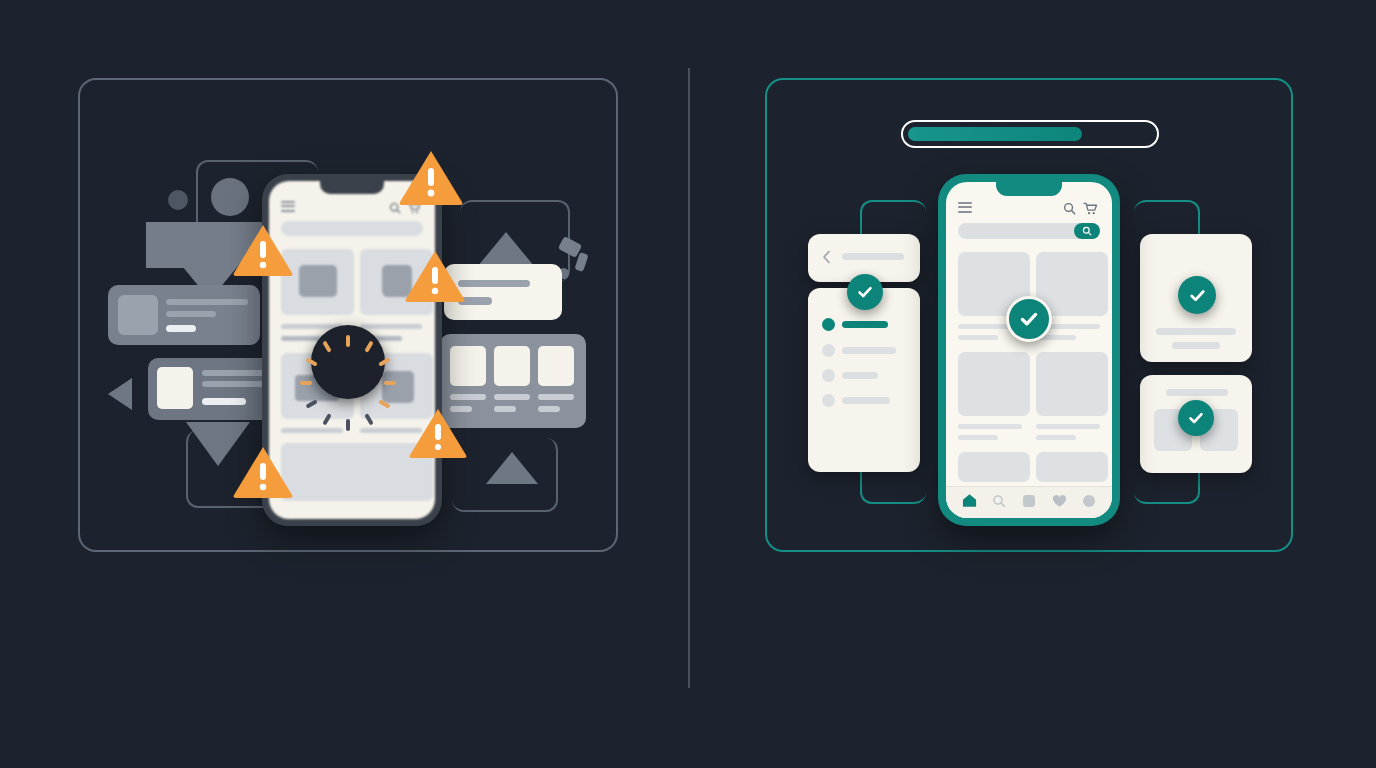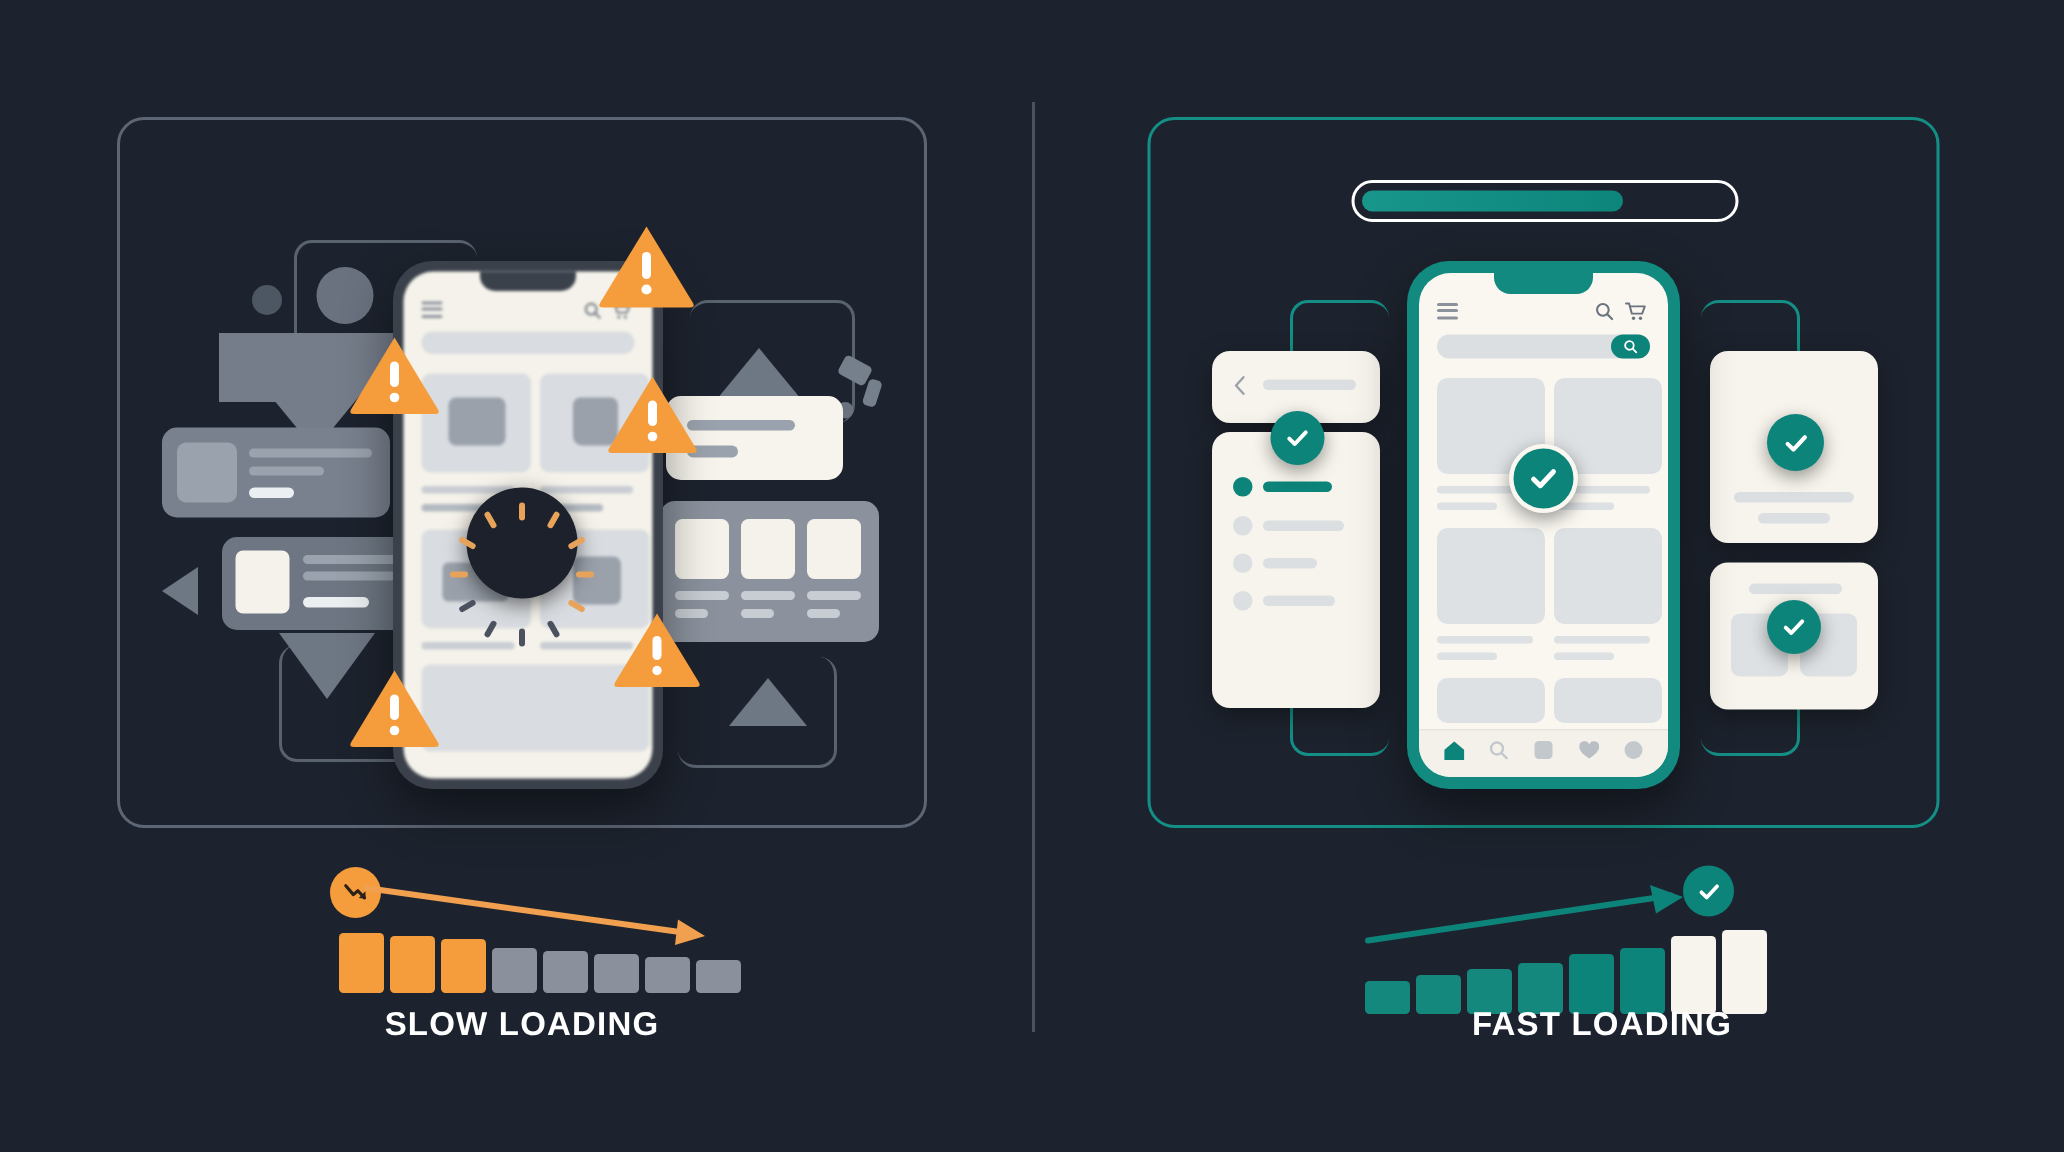--- a/index.html
+++ b/index.html
@@ -307,43 +307,20 @@
       </svg>
   </div>
   <div class="warn" style="left:232px;top:444px;">
     <svg width="62" height="55" viewBox="0 0 62 55">
         <path d="M31 3 L60 51 Q61.5 54 58 54 L4 54 Q0.5 54 2 51 Z" fill="#f59c3c"></path>
         <rect x="28" y="19" width="6" height="17" rx="3" fill="#fff"></rect>
         <circle cx="31" cy="43" r="3.2" fill="#fff"></circle>
       </svg>
   </div>
 
-  <div class="metric" style="left:180px;top:575px;width:336px;height:120px;">
-    <div class="badge-circ" style="left:40px;top:3px;width:34px;height:34px;background:#f59c3c;">
-      <svg width="20" height="20" viewBox="0 0 20 20">
-          <path d="M3.5 5.5 L8.6 11.4 L11.6 8.8 L16 13.6" fill="none" stroke="#2b2118" stroke-width="2.1" stroke-linecap="round" stroke-linejoin="round"></path>
-          <path d="M16.6 9.2 L16.8 14.2 L12.2 13.6 Z" fill="#2b2118"></path>
-        </svg>
-    </div>
-    <svg style="position:absolute;left:60px;top:10px;" width="240" height="48">
-      <line x1="4" y1="7" x2="218" y2="37" stroke="#f0a04f" stroke-width="4" stroke-linecap="round"></line>
-      <path d="M212 28 L230 39 L210 45 Z" fill="#f0a04f"></path>
-    </svg>
-    <div class="bars" style="left:46px;top:41px;height:46px;">
-      <span style="width:30px;height:40px;background:#f59c3c;"></span>
-      <span style="width:30px;height:38px;background:#f59c3c;"></span>
-      <span style="width:30px;height:36px;background:#f59c3c;"></span>
-      <span style="width:30px;height:30px;background:#8a919d;"></span>
-      <span style="width:30px;height:28px;background:#8a919d;"></span>
-      <span style="width:30px;height:26px;background:#8a919d;"></span>
-      <span style="width:30px;height:24px;background:#8a919d;"></span>
-      <span style="width:30px;height:22px;background:#8a919d;"></span>
-    </div>
-    <div class="caption" style="top:95px;">SLOW LOADING</div>
-  </div>
 
   <div class="panel panel-fast"></div>
 
   <div class="progress-outer">
     <div class="progress-fill" id="pfill" style="width: 173.6px;"></div>
   </div>
 
   <div class="bracket-t" style="left:860px;top:200px;width:66px;height:52px;border-right:none;border-bottom:none;"></div>
   <div class="bracket-t" style="left:1134px;top:200px;width:66px;height:52px;border-left:none;border-bottom:none;"></div>
   <div class="bracket-t" style="left:860px;top:452px;width:66px;height:52px;border-right:none;border-top:none;"></div>
@@ -477,36 +454,14 @@
       </div>
     </div>
   </div>
 
   <div class="check" style="left:1006px;top:296px;width:46px;height:46px;border:3px solid #f9f7f0;">
     <svg width="24" height="24" viewBox="0 0 20 20">
         <path d="M4.5 10.4 L8.2 14 L15.5 6.2" fill="none" stroke="#fff" stroke-width="2.8" stroke-linecap="round" stroke-linejoin="round"></path>
       </svg>
   </div>
 
-  <div class="metric" style="left:900px;top:575px;width:336px;height:120px;">
-    <svg style="position:absolute;left:8px;top:10px;" width="230" height="48">
-      <line x1="4" y1="42" x2="206" y2="12" stroke="#0d8479" stroke-width="4" stroke-linecap="round"></line>
-      <path d="M192 5 L214 13 L196 24 Z" fill="#0d8479"></path>
-    </svg>
-    <div class="badge-circ" style="left:222px;top:2px;width:34px;height:34px;background:#0d8479;">
-      <svg width="19" height="19" viewBox="0 0 20 20">
-          <path d="M4.5 10.4 L8.2 14 L15.5 6.2" fill="none" stroke="#fff" stroke-width="2.6" stroke-linecap="round" stroke-linejoin="round"></path>
-        </svg>
-    </div>
-    <div class="bars" style="left:10px;top:41px;height:60px;">
-      <span style="width:30px;height:22px;background:#15887e;"></span>
-      <span style="width:30px;height:26px;background:#15887e;"></span>
-      <span style="width:30px;height:30px;background:#15887e;"></span>
-      <span style="width:30px;height:34px;background:#15887e;"></span>
-      <span style="width:30px;height:40px;background:#0d8479;"></span>
-      <span style="width:30px;height:44px;background:#0d8479;"></span>
-      <span style="width:30px;height:52px;background:#f6f4ec;"></span>
-      <span style="width:30px;height:56px;background:#f6f4ec;"></span>
-    </div>
-    <div class="caption" style="top:95px;">FAST LOADING</div>
-  </div>
 
 </div>
 
 </body></html>

